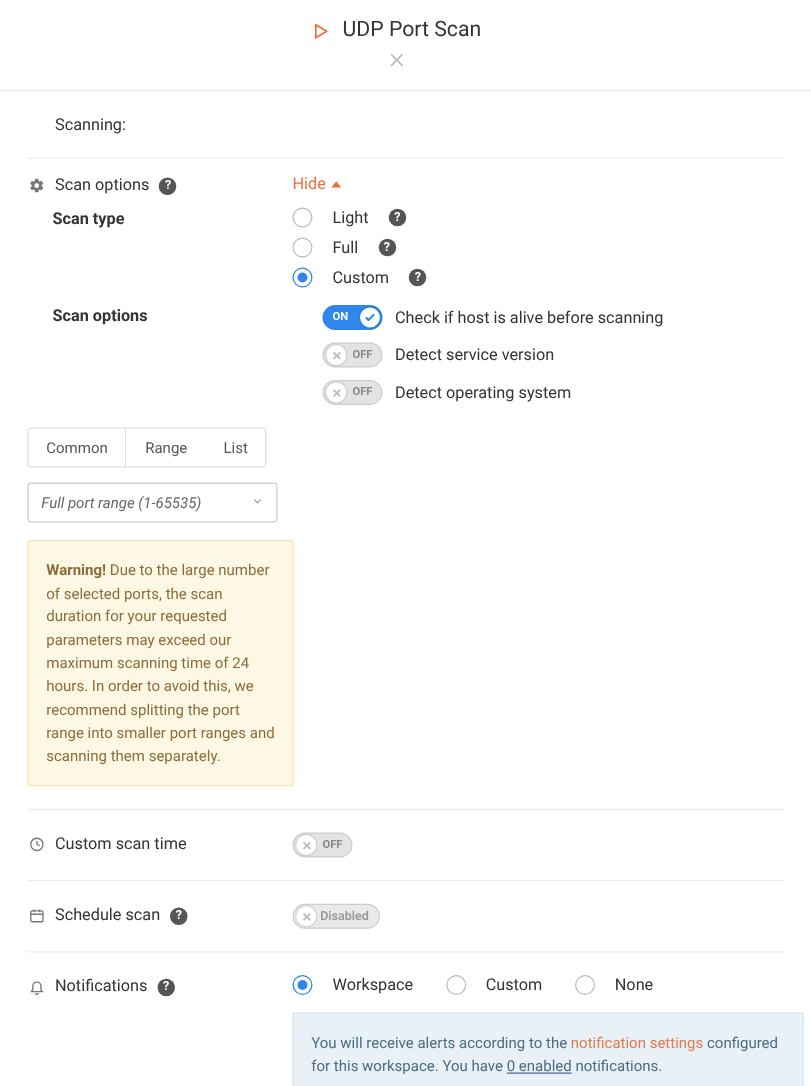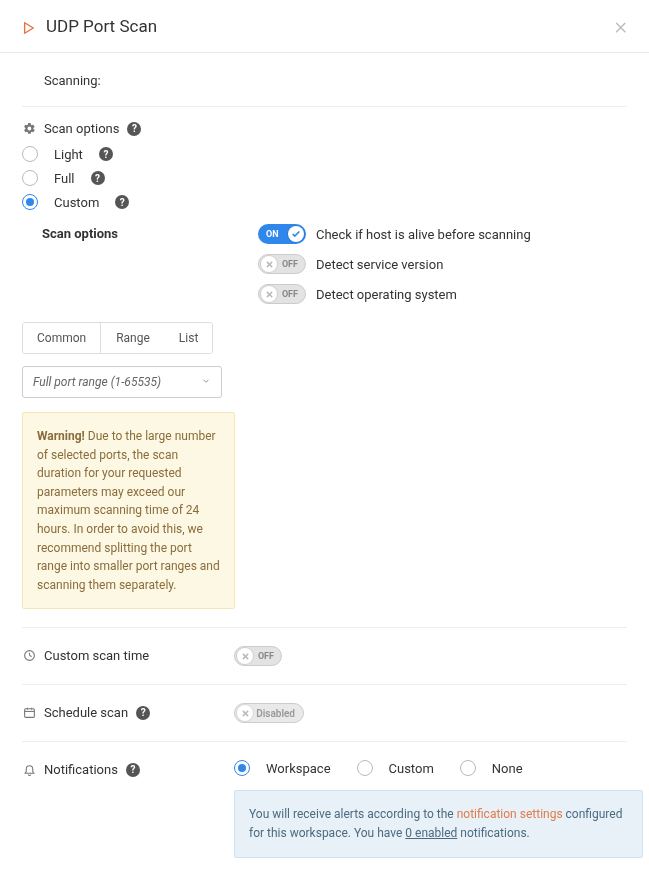--- a/index.html
+++ b/index.html
@@ -11,22 +11,23 @@
     background: #fff;
     width: 649px;
   }
   .modal {
     width: 649px;
   }
   .modal-header {
     display: flex;
     align-items: center;
     justify-content: space-between;
-    padding: 14px 22px 14px 22px;
+    padding: 14px 36px 14px 22px;
     border-bottom: 1px solid #e8e8e8;
+    flex-direction: column;
   }
   .modal-title {
     display: flex;
     align-items: center;
     gap: 10px;
     font-size: 17px;
     font-weight: 400;
     color: #333;
   }
   .play-icon {
@@ -213,25 +214,32 @@
       <div class="head-row">
         <div class="label-col">
           <span class="icon-slot">
             <svg width="13" height="13" viewBox="0 0 24 24" fill="#777">
                 <path d="M19.14,12.94a7.14,7.14,0,0,0,.05-.94,7.14,7.14,0,0,0-.05-.94l2.11-1.65a.5.5,0,0,0,.12-.64l-2-3.46a.5.5,0,0,0-.61-.22l-2.49,1a7,7,0,0,0-1.62-.94l-.38-2.65A.5.5,0,0,0,13.8,2H9.8a.5.5,0,0,0-.49.42L8.93,5.07a7,7,0,0,0-1.62.94l-2.49-1a.5.5,0,0,0-.61.22l-2,3.46a.5.5,0,0,0,.12.64L4.44,11a7.14,7.14,0,0,0-.05.94,7.14,7.14,0,0,0,.05.94L2.33,14.53a.5.5,0,0,0-.12.64l2,3.46a.5.5,0,0,0,.61.22l2.49-1a7,7,0,0,0,1.62.94l.38,2.65a.5.5,0,0,0,.49.42h4a.5.5,0,0,0,.49-.42l.38-2.65a7,7,0,0,0,1.62-.94l2.49,1a.5.5,0,0,0,.61-.22l2-3.46a.5.5,0,0,0-.12-.64ZM11.8,15.5A3.5,3.5,0,1,1,15.3,12,3.5,3.5,0,0,1,11.8,15.5Z"></path>
               </svg>
           </span>
           <span>Scan options</span>
           <span class="help">?</span>
         </div>
+        <div class="value-col">
+          <span class="hide-link">
+            <span>Hide</span>
+            <span class="caret-up"></span>
+          </span>
+        </div>
       </div>
 
       <div class="spacer-after-head"></div>
 
       <div class="subgrid">
+        <div class="left">Scan type</div>
         <div class="right">
           <div class="radio-line">
             <span class="radio"></span>
             <span>Light</span>
             <span class="help">?</span>
           </div>
           <div class="radio-line">
             <span class="radio"></span>
             <span>Full</span>
             <span class="help">?</span>

